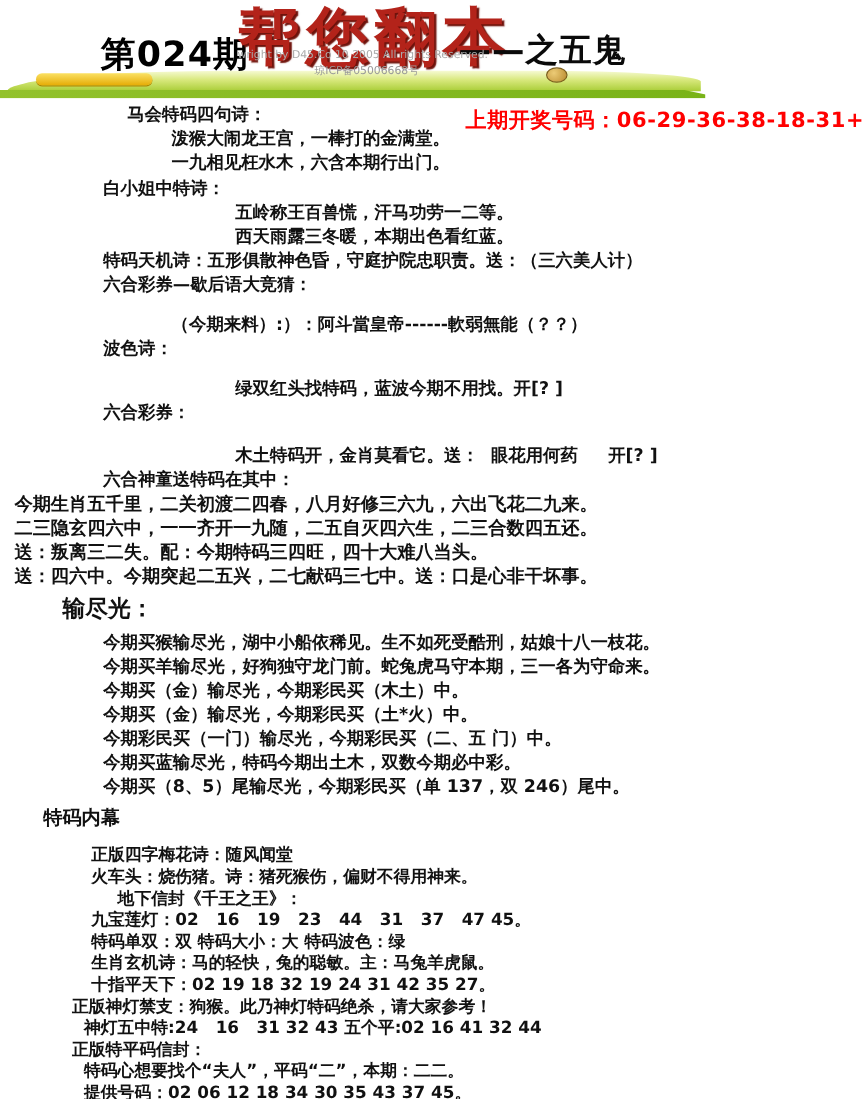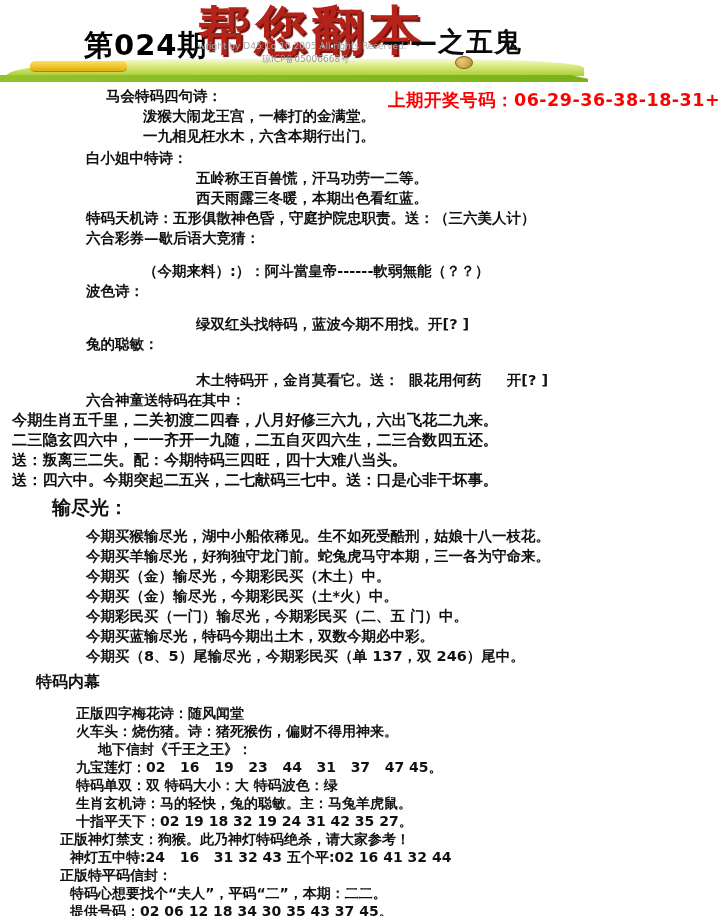--- a/index.html
+++ b/index.html
@@ -100,21 +100,21 @@
     <div class="line i2">泼猴大闹龙王宫，一棒打的金满堂。</div>
     <div class="line i2">一九相见枉水木，六含本期行出门。</div>
     <div class="line i1 g2">白小姐中特诗：</div>
     <div class="line i3">五岭称王百兽慌，汗马功劳一二等。</div>
     <div class="line i3">西天雨露三冬暖，本期出色看红蓝。</div>
     <div class="line i1">特码天机诗：五形俱散神色昏，守庭护院忠职责。送：（三六美人计）</div>
     <div class="line i1">六合彩券—歇后语大竞猜：</div>
     <div class="line i2 g13">（今期来料）:）：阿斗當皇帝------軟弱無能（？？）</div>
     <div class="line i1">波色诗：</div>
     <div class="line i3 g13">绿双红头找特码，蓝波今期不用找。开[? ]</div>
-    <div class="line i1">兔的聪敏：</div>
+    <div class="line i1">六合彩券：</div>
     <div class="line i3 g16">木土特码开，金肖莫看它。送：  眼花用何药     开[? ]</div>
     <div class="line i1">六合神童送特码在其中：</div>
     <div class="line i0 big">今期生肖五千里，二关初渡二四春，八月好修三六九，六出飞花二九来。</div>
     <div class="line i0 big">二三隐玄四六中，一一齐开一九随，二五自灭四六生，二三合数四五还。</div>
     <div class="line i0 big">送：叛离三二失。配：今期特码三四旺，四十大难八当头。</div>
     <div class="line i0 big">送：四六中。今期突起二五兴，二七献码三七中。送：口是心非干坏事。</div>
 
     <h2 class="h-shu">输尽光：</h2>
     <div class="line i1">今期买猴输尽光，湖中小船依稀见。生不如死受酷刑，姑娘十八一枝花。</div>
     <div class="line i1">今期买羊输尽光，好狗独守龙门前。蛇兔虎马守本期，三一各为守命来。</div>

